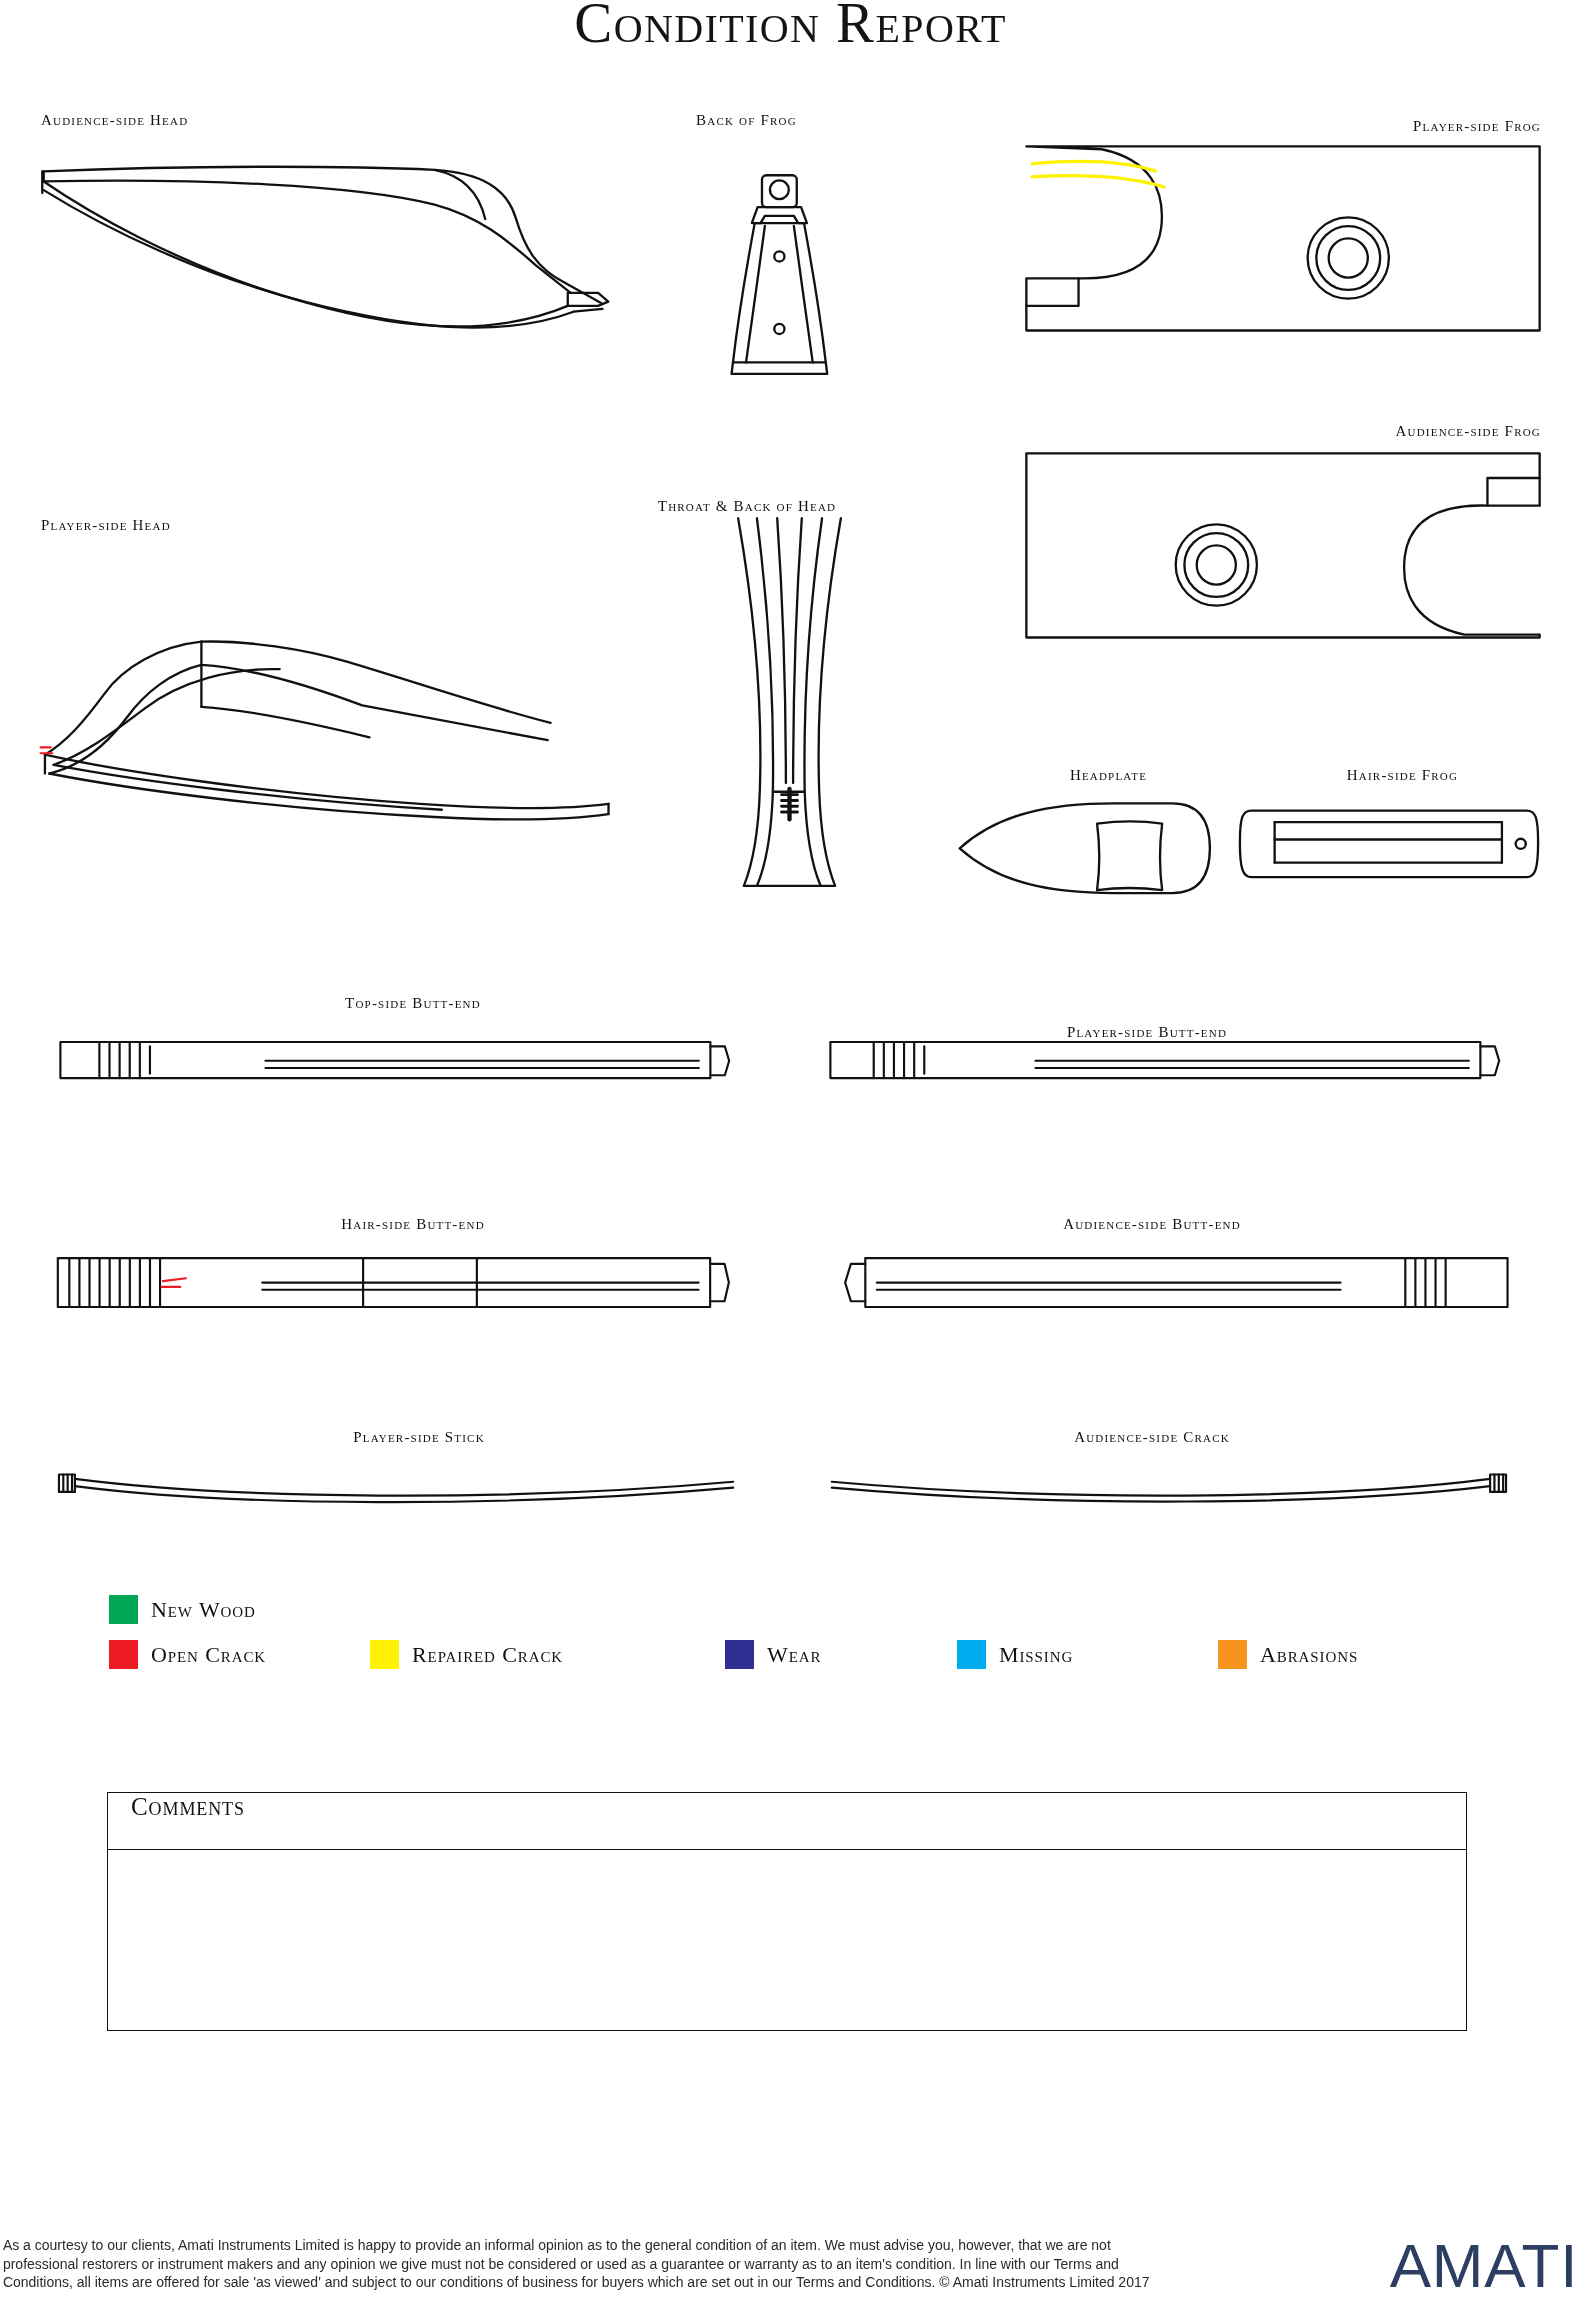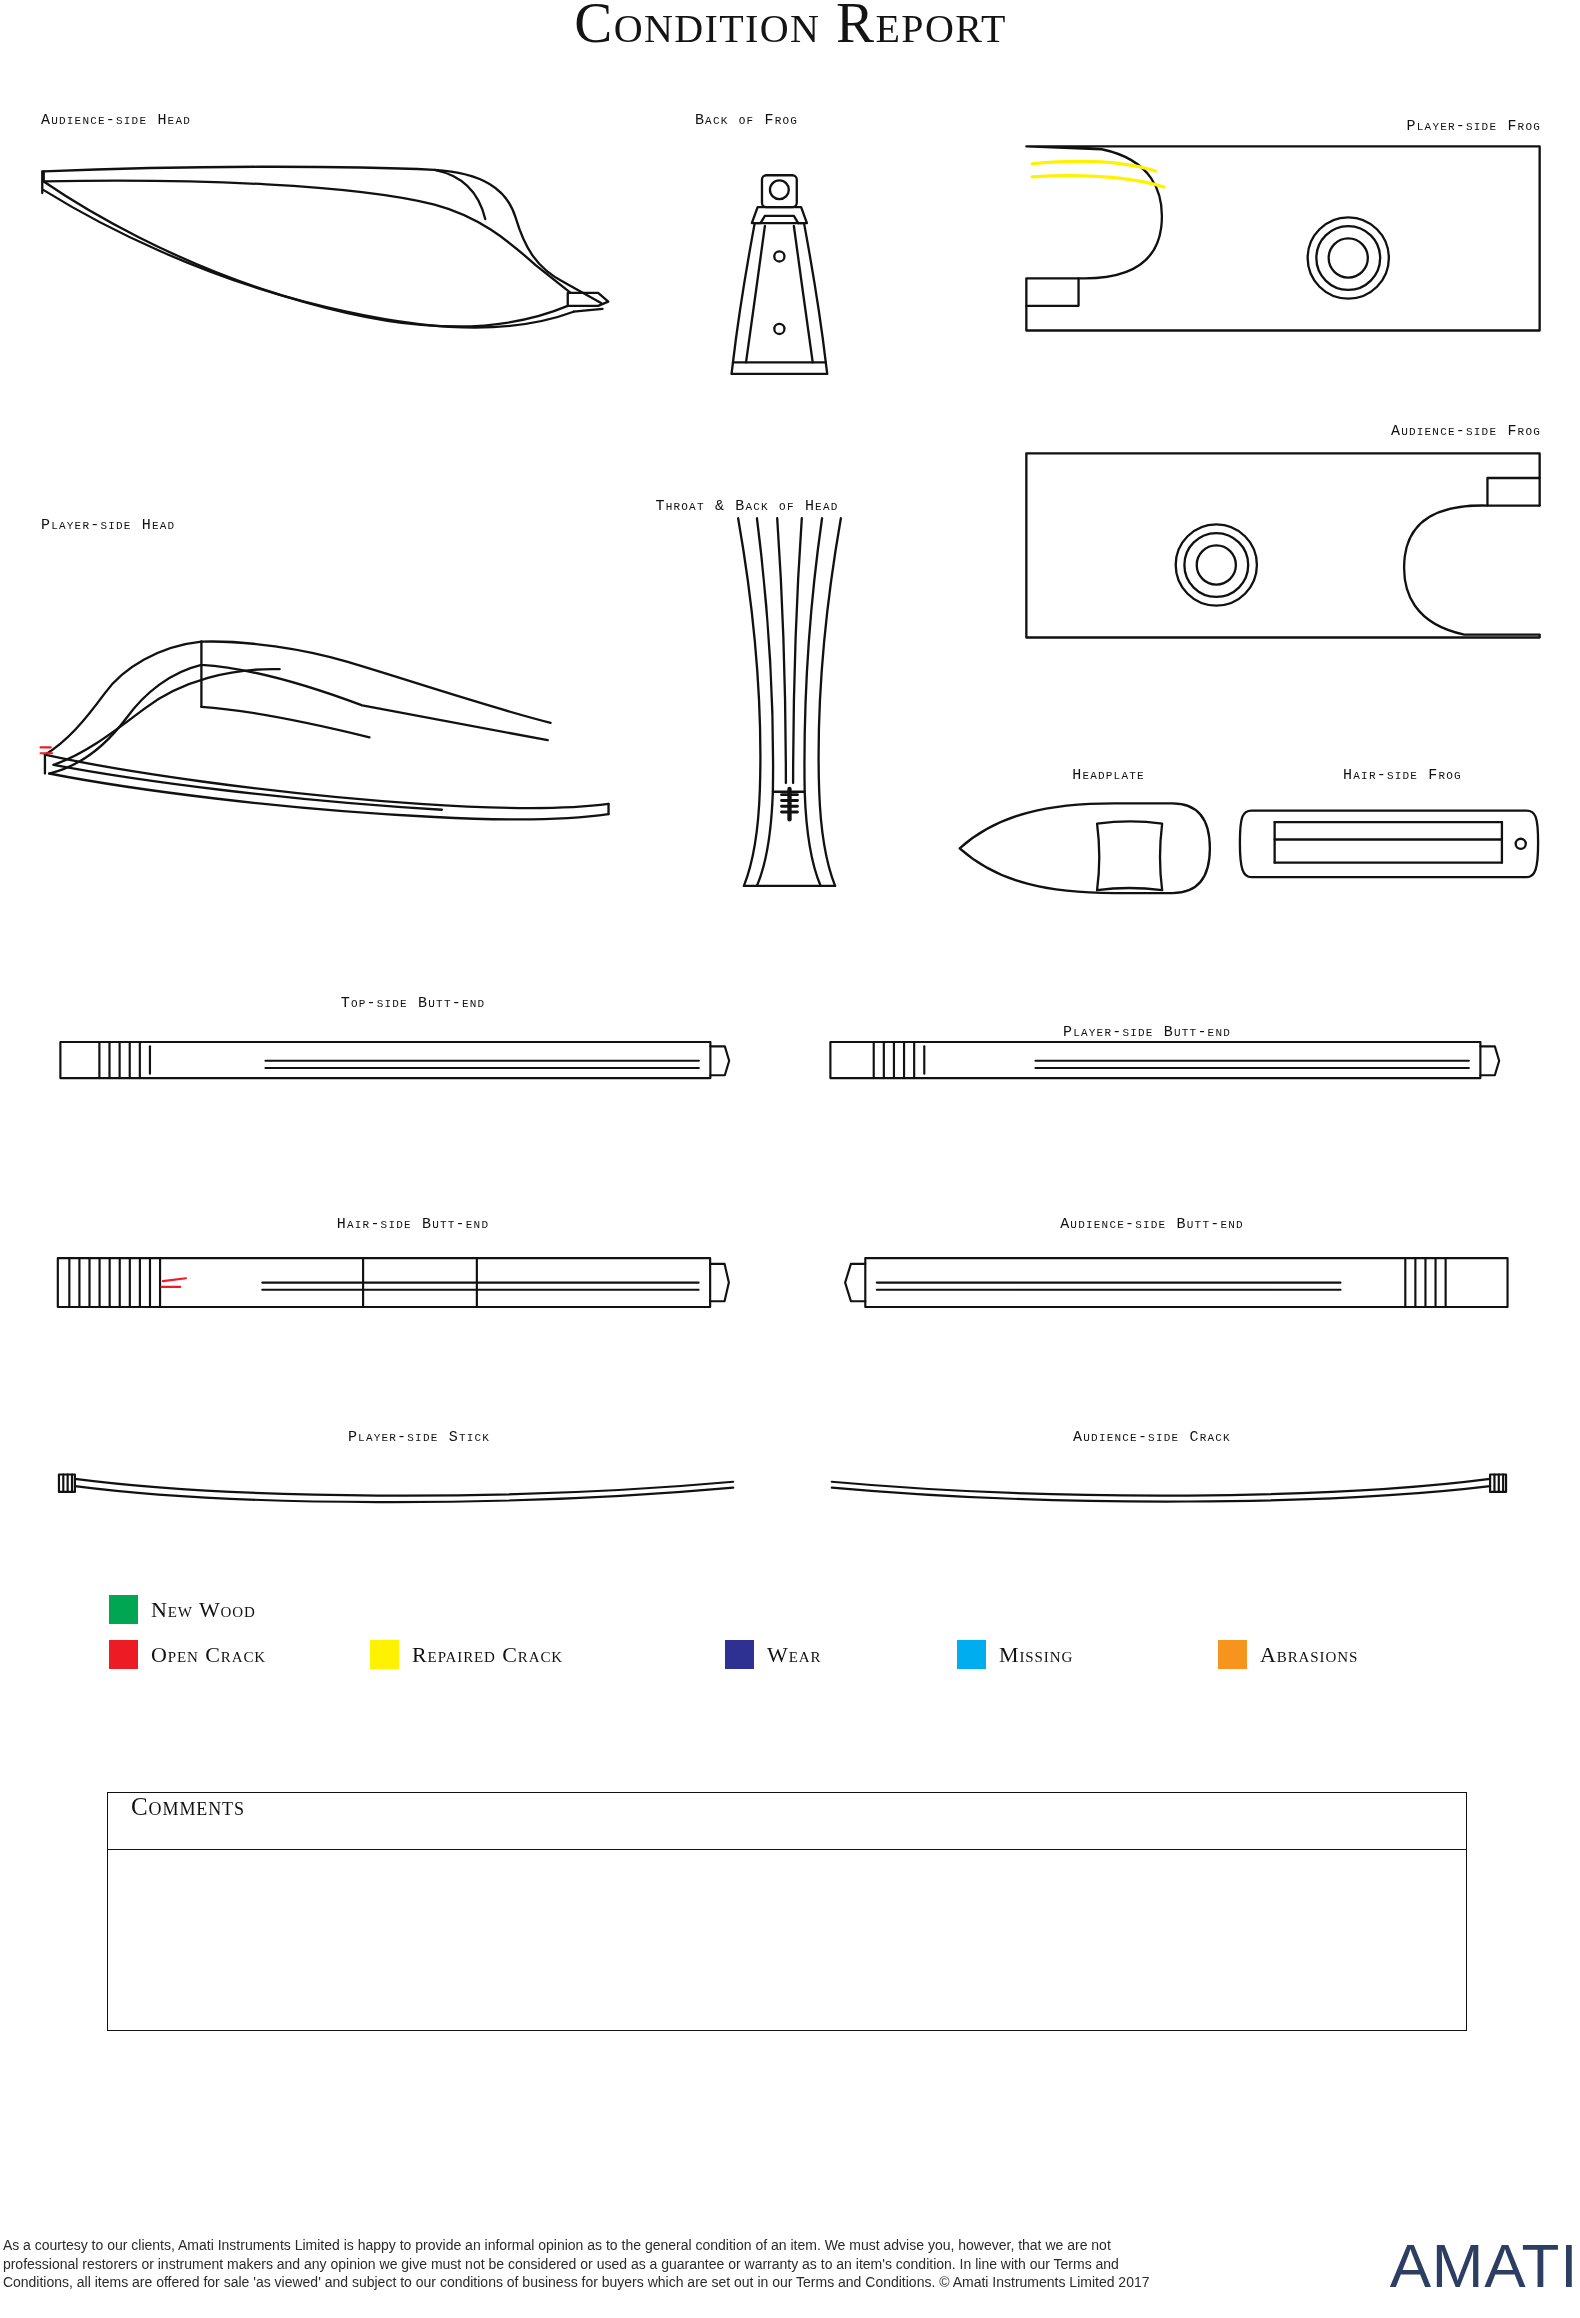--- a/index.html
+++ b/index.html
@@ -31,21 +31,21 @@
     font-size: 57px;
     letter-spacing: 1.4px;
     color: #141414;
     font-variant: small-caps;
     font-weight: 400;
   }
 
   
   .caption {
     position: absolute;
-    font-family: Liberation Mono, monospace;
+    font-family: Liberation Serif, serif;
     font-variant: small-caps;
     font-size: 15px;
     letter-spacing: 1.2px;
     color: #111;
     white-space: nowrap;
   }
   .caption.right { text-align: right; }
   .caption.center { text-align: center; }
 
   

